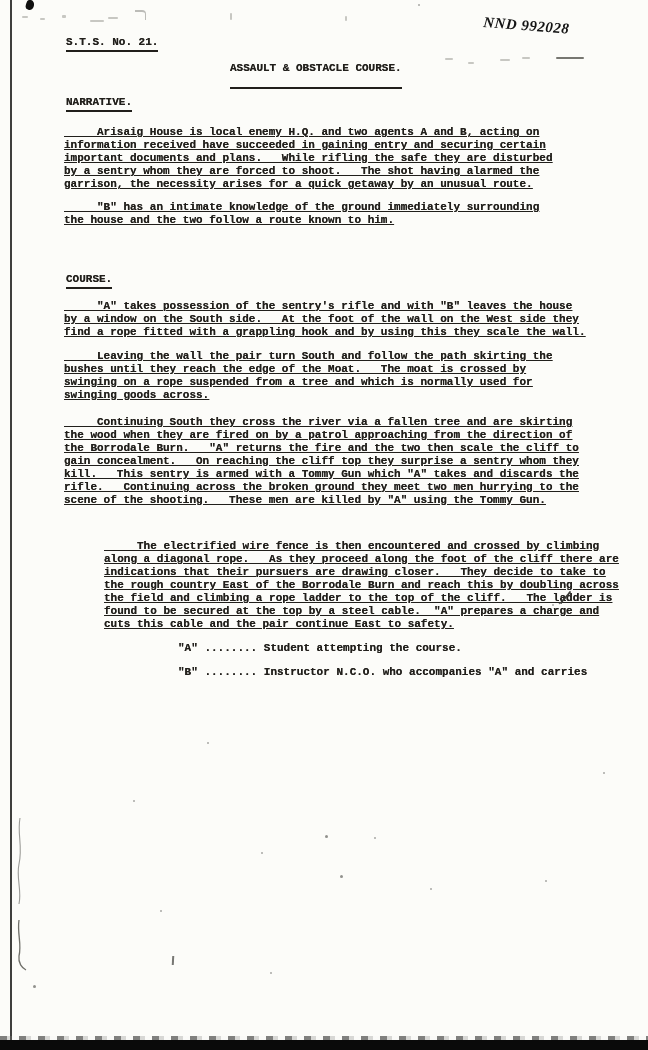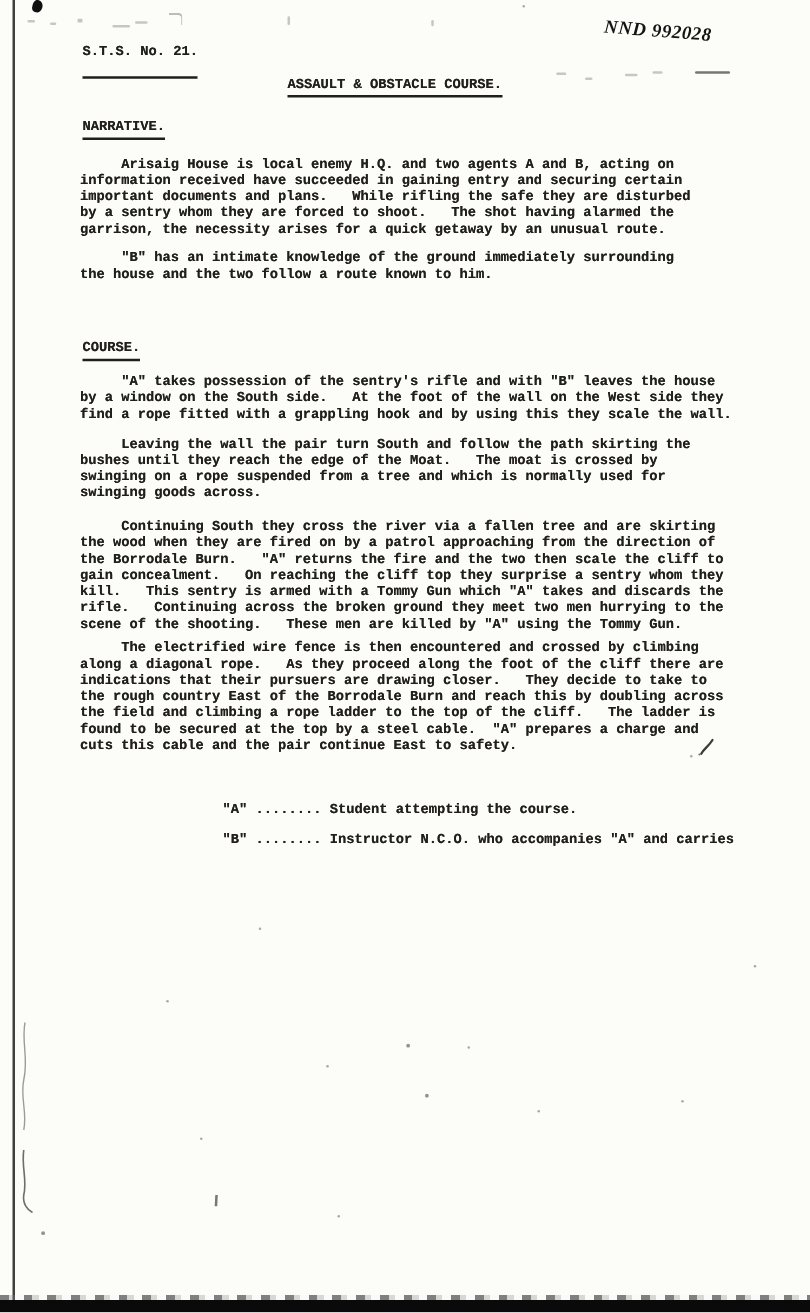--- a/index.html
+++ b/index.html
@@ -24,24 +24,24 @@
 
   
   .tw{
     position:absolute;
     font:bold 11px/13px "Liberation Mono", monospace;
     letter-spacing:0;
     white-space:pre;
     color:#211f1b;
     text-shadow:0 0 .5px rgba(33,31,27,.85);
   }
-  .para{left:64px;}
+  .para{left:64px;text-decoration:underline;}
   .heading{left:66px;display:inline-block;border-bottom:2px solid #211f1b;padding-bottom:1px;}
-  .doc-ref{left:66px;top:36px;display:inline-block;border-bottom:2px solid #211f1b;padding-bottom:12px;}
-  .title{left:230px;top:62px;display:inline-block;border-bottom:2px solid #211f1b;padding-bottom:1px;}
+  .doc-ref{left:66px;top:36px;display:inline-block;border-bottom:2px solid #211f1b;padding-bottom:1px;}
+  .title{left:230px;top:62px;display:inline-block;border-bottom:2px solid #211f1b;padding-bottom:12px;}
   .stamp{
     position:absolute;left:484px;top:14px;
     font-family:"Liberation Serif", serif;
     font-style:italic;font-weight:bold;
     font-size:15px;letter-spacing:.5px;
     color:#141414;
     transform:rotate(4.5deg);transform-origin:left top;
   }
   .legend-a{left:178px;top:642px;}
   .legend-b{left:178px;top:666px;}
@@ -93,21 +93,21 @@
 the wood when they are fired on by a patrol approaching from the direction of
 the Borrodale Burn.   "A" returns the fire and the two then scale the cliff to
 gain concealment.   On reaching the cliff top they surprise a sentry whom they
 kill.   This sentry is armed with a Tommy Gun which "A" takes and discards the
 rifle.   Continuing across the broken ground they meet two men hurrying to the
 scene of the shooting.   These men are killed by "A" using the Tommy Gun.</div>
   <div class="tw para" style="top:350px;">     Leaving the wall the pair turn South and follow the path skirting the
 bushes until they reach the edge of the Moat.   The moat is crossed by
 swinging on a rope suspended from a tree and which is normally used for
 swinging goods across.</div>
-  <div class="tw para" style="top:513px;">     The electrified wire fence is then encountered and crossed by climbing
+  <div class="tw para" style="top:540px;margin-left:40px;">     The electrified wire fence is then encountered and crossed by climbing
 along a diagonal rope.   As they proceed along the foot of the cliff there are
 indications that their pursuers are drawing closer.   They decide to take to
 the rough country East of the Borrodale Burn and reach this by doubling across
 the field and climbing a rope ladder to the top of the cliff.   The ladder is
 found to be secured at the top by a steel cable.  "A" prepares a charge and
 cuts this cable and the pair continue East to safety.</div>
 
   <svg class="ink" style="left:558px;top:590px;" width="16" height="16" viewBox="0 0 16 16">
     <path d="M3,13 C5,9 9,7 12,2" stroke="#3a3a36" stroke-width="1.8" fill="none" stroke-linecap="round"></path>
     <circle cx="1.5" cy="13.5" r="0.8" fill="#6f6f6b"></circle>

